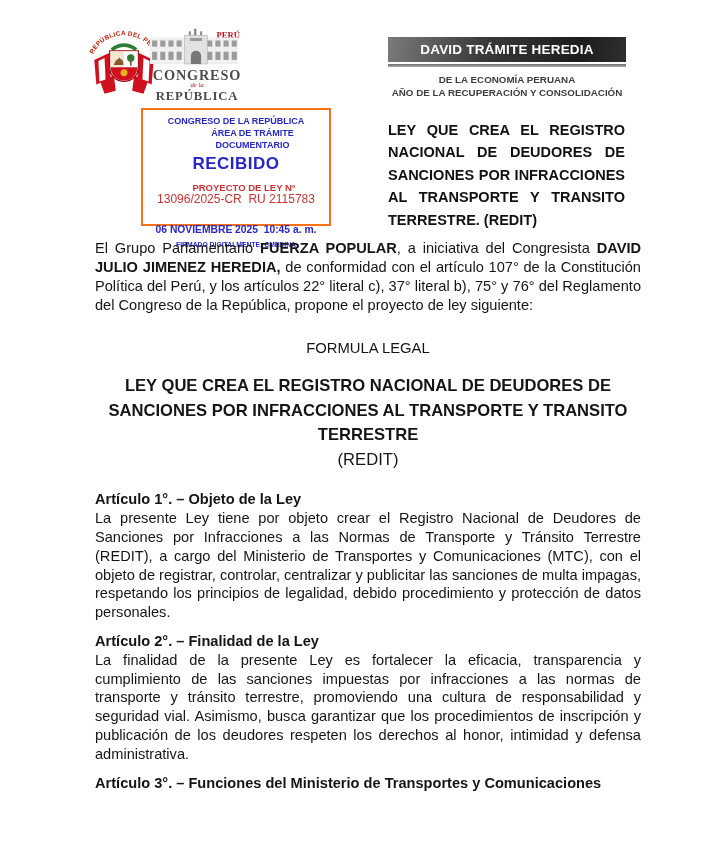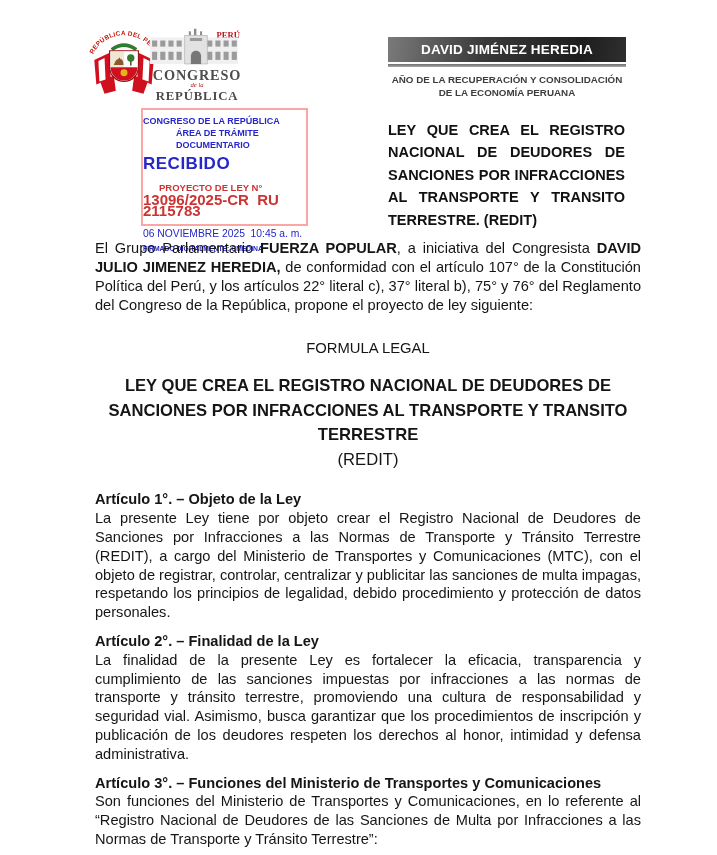--- a/index.html
+++ b/index.html
@@ -14,29 +14,29 @@
   .letterhead{position:absolute;left:388px;top:37px;width:238px;}
   .lh-banner{
     height:25px;display:flex;align-items:center;justify-content:center;
     background:linear-gradient(100deg,#7b7b7b 0%,#3a3a3a 40%,#1d1d1d 80%,#2f2f2f 100%);
     color:#ffffff;font-weight:bold;font-size:13.5px;letter-spacing:.2px;
   }
   .lh-divider{height:3px;margin-top:2px;background:linear-gradient(#6f6f6f,#a8a8a8);}
   .lh-motto{margin-top:6px;text-align:center;font-size:9.8px;font-weight:bold;color:#3d3d3d;line-height:13px;}
   
   .stamp{
-    position:absolute;left:141px;top:108px;width:167px;height:118px;box-sizing:border-box;
-    border:2px solid #fca5a5;color:#2626c9;background:#fff;
+    position:absolute;left:141px;top:108px;width:190px;height:118px;box-sizing:border-box;
+    border:2px solid #f97316;text-align:center;color:#2626c9;background:#fff;
   }
   .stamp .s-entity{margin-top:5px;font-size:9px;font-weight:bold;line-height:12px;}
   .stamp .s-office{font-size:9px;font-weight:bold;line-height:12px;padding-left:33px;}
   .stamp .s-recibido{margin-top:3px;font-size:17px;font-weight:bold;letter-spacing:.5px;line-height:20px;}
   .stamp .s-proj{margin-top:8px;font-size:9.5px;font-weight:bold;color:#cc3333;line-height:11.5px;padding-left:16px;}
-  .stamp .s-projnum{font-size:15px;font-weight:bold;color:#cc3333;line-height:11.5px;}
-  .stamp .s-date{margin-top:11px;font-size:10.3px;font-weight:normal;line-height:12px;}
+  .stamp .s-projnum{font-size:12px;font-weight:normal;color:#cc3333;line-height:11.5px;}
+  .stamp .s-date{margin-top:19px;font-size:10.3px;font-weight:bold;line-height:12px;}
   .stamp .s-signed{margin-top:4px;font-size:6.8px;font-weight:bold;line-height:9px;}
   
   .side-title{
     position:absolute;left:388px;top:119px;width:237px;
     font-size:14.5px;font-weight:bold;line-height:22.4px;text-align:justify;color:#111;
   }
   
   .main{position:absolute;left:95px;top:239px;width:546px;font-size:14.6px;line-height:19px;}
   .intro{margin:0;text-align:justify;}
   .intro b{white-space:pre-wrap;}
@@ -109,25 +109,25 @@
     </g>
     <rect x="36" y="10" width="22" height="28" fill="#e2e2e2" stroke="#ababab" stroke-width="0.6"></rect>
     <rect x="41" y="12.5" width="12" height="3" fill="#9b9b9b"></rect>
     <path d="M 42 38 v -8 a 5 5 0 0 1 10 0 v 8 z" fill="#777777"></path>
     <text x="48" y="54" text-anchor="middle" font-family="Liberation Serif, serif" font-size="14" font-weight="bold" fill="#4d4d4d" letter-spacing="0.8">CONGRESO</text>
     <text x="48" y="61" text-anchor="middle" font-family="Liberation Serif, serif" font-size="6.5" font-style="italic" fill="#b5121b">de la</text>
     <text x="48" y="73" text-anchor="middle" font-family="Liberation Serif, serif" font-size="12.5" font-weight="bold" fill="#4d4d4d" letter-spacing="0.8">REPÚBLICA</text>
   </svg>
 
   <div class="letterhead">
-    <div class="lh-banner">DAVID JIMÉNEZ HEREDIA</div>
+    <div class="lh-banner">DAVID TRÁMITE HEREDIA</div>
     <div class="lh-divider"></div>
     <div class="lh-motto">
+      <div>DE LA ECONOMÍA PERUANA</div>
       <div>AÑO DE LA RECUPERACIÓN Y CONSOLIDACIÓN</div>
-      <div>DE LA ECONOMÍA PERUANA</div>
     </div>
   </div>
 
   <div class="stamp">
     <div class="s-entity">CONGRESO DE LA REPÚBLICA</div>
     <div class="s-office">ÁREA DE TRÁMITE DOCUMENTARIO</div>
     <div class="s-recibido">RECIBIDO</div>
     <div class="s-proj">PROYECTO DE LEY N°</div>
     <div class="s-projnum">13096/2025-CR&nbsp; RU 2115783</div>
     <div class="s-date">06 NOVIEMBRE 2025&nbsp; 10:45 a. m.</div>
@@ -149,17 +149,16 @@
       <p class="a-body">La presente Ley tiene por objeto crear el Registro Nacional de Deudores de Sanciones por Infracciones a las Normas de Transporte y Tránsito Terrestre (REDIT), a cargo del Ministerio de Transportes y Comunicaciones (MTC), con el objeto de registrar, controlar, centralizar y publicitar las sanciones de multa impagas, respetando los principios de legalidad, debido procedimiento y protección de datos personales.</p>
     </div>
 
     <div class="article">
       <div class="a-head">Artículo 2°. – Finalidad de la Ley</div>
       <p class="a-body">La finalidad de la presente Ley es fortalecer la eficacia, transparencia y cumplimiento de las sanciones impuestas por infracciones a las normas de transporte y tránsito terrestre, promoviendo una cultura de responsabilidad y seguridad vial. Asimismo, busca garantizar que los procedimientos de inscripción y publicación de los deudores respeten los derechos al honor, intimidad y defensa administrativa.</p>
     </div>
 
     <div class="article">
       <div class="a-head">Artículo 3°. – Funciones del Ministerio de Transportes y Comunicaciones</div>
-      <p class="a-body">Son funciones del Ministerio de Transportes y Comunicaciones, en lo referente al “Registro Nacional de Deudores de las Sanciones de Multa por Infracciones a las Normas de Transporte y Tránsito Terrestre”:</p>
     </div>
   </div>
 
 </div>
 
 </body></html>

